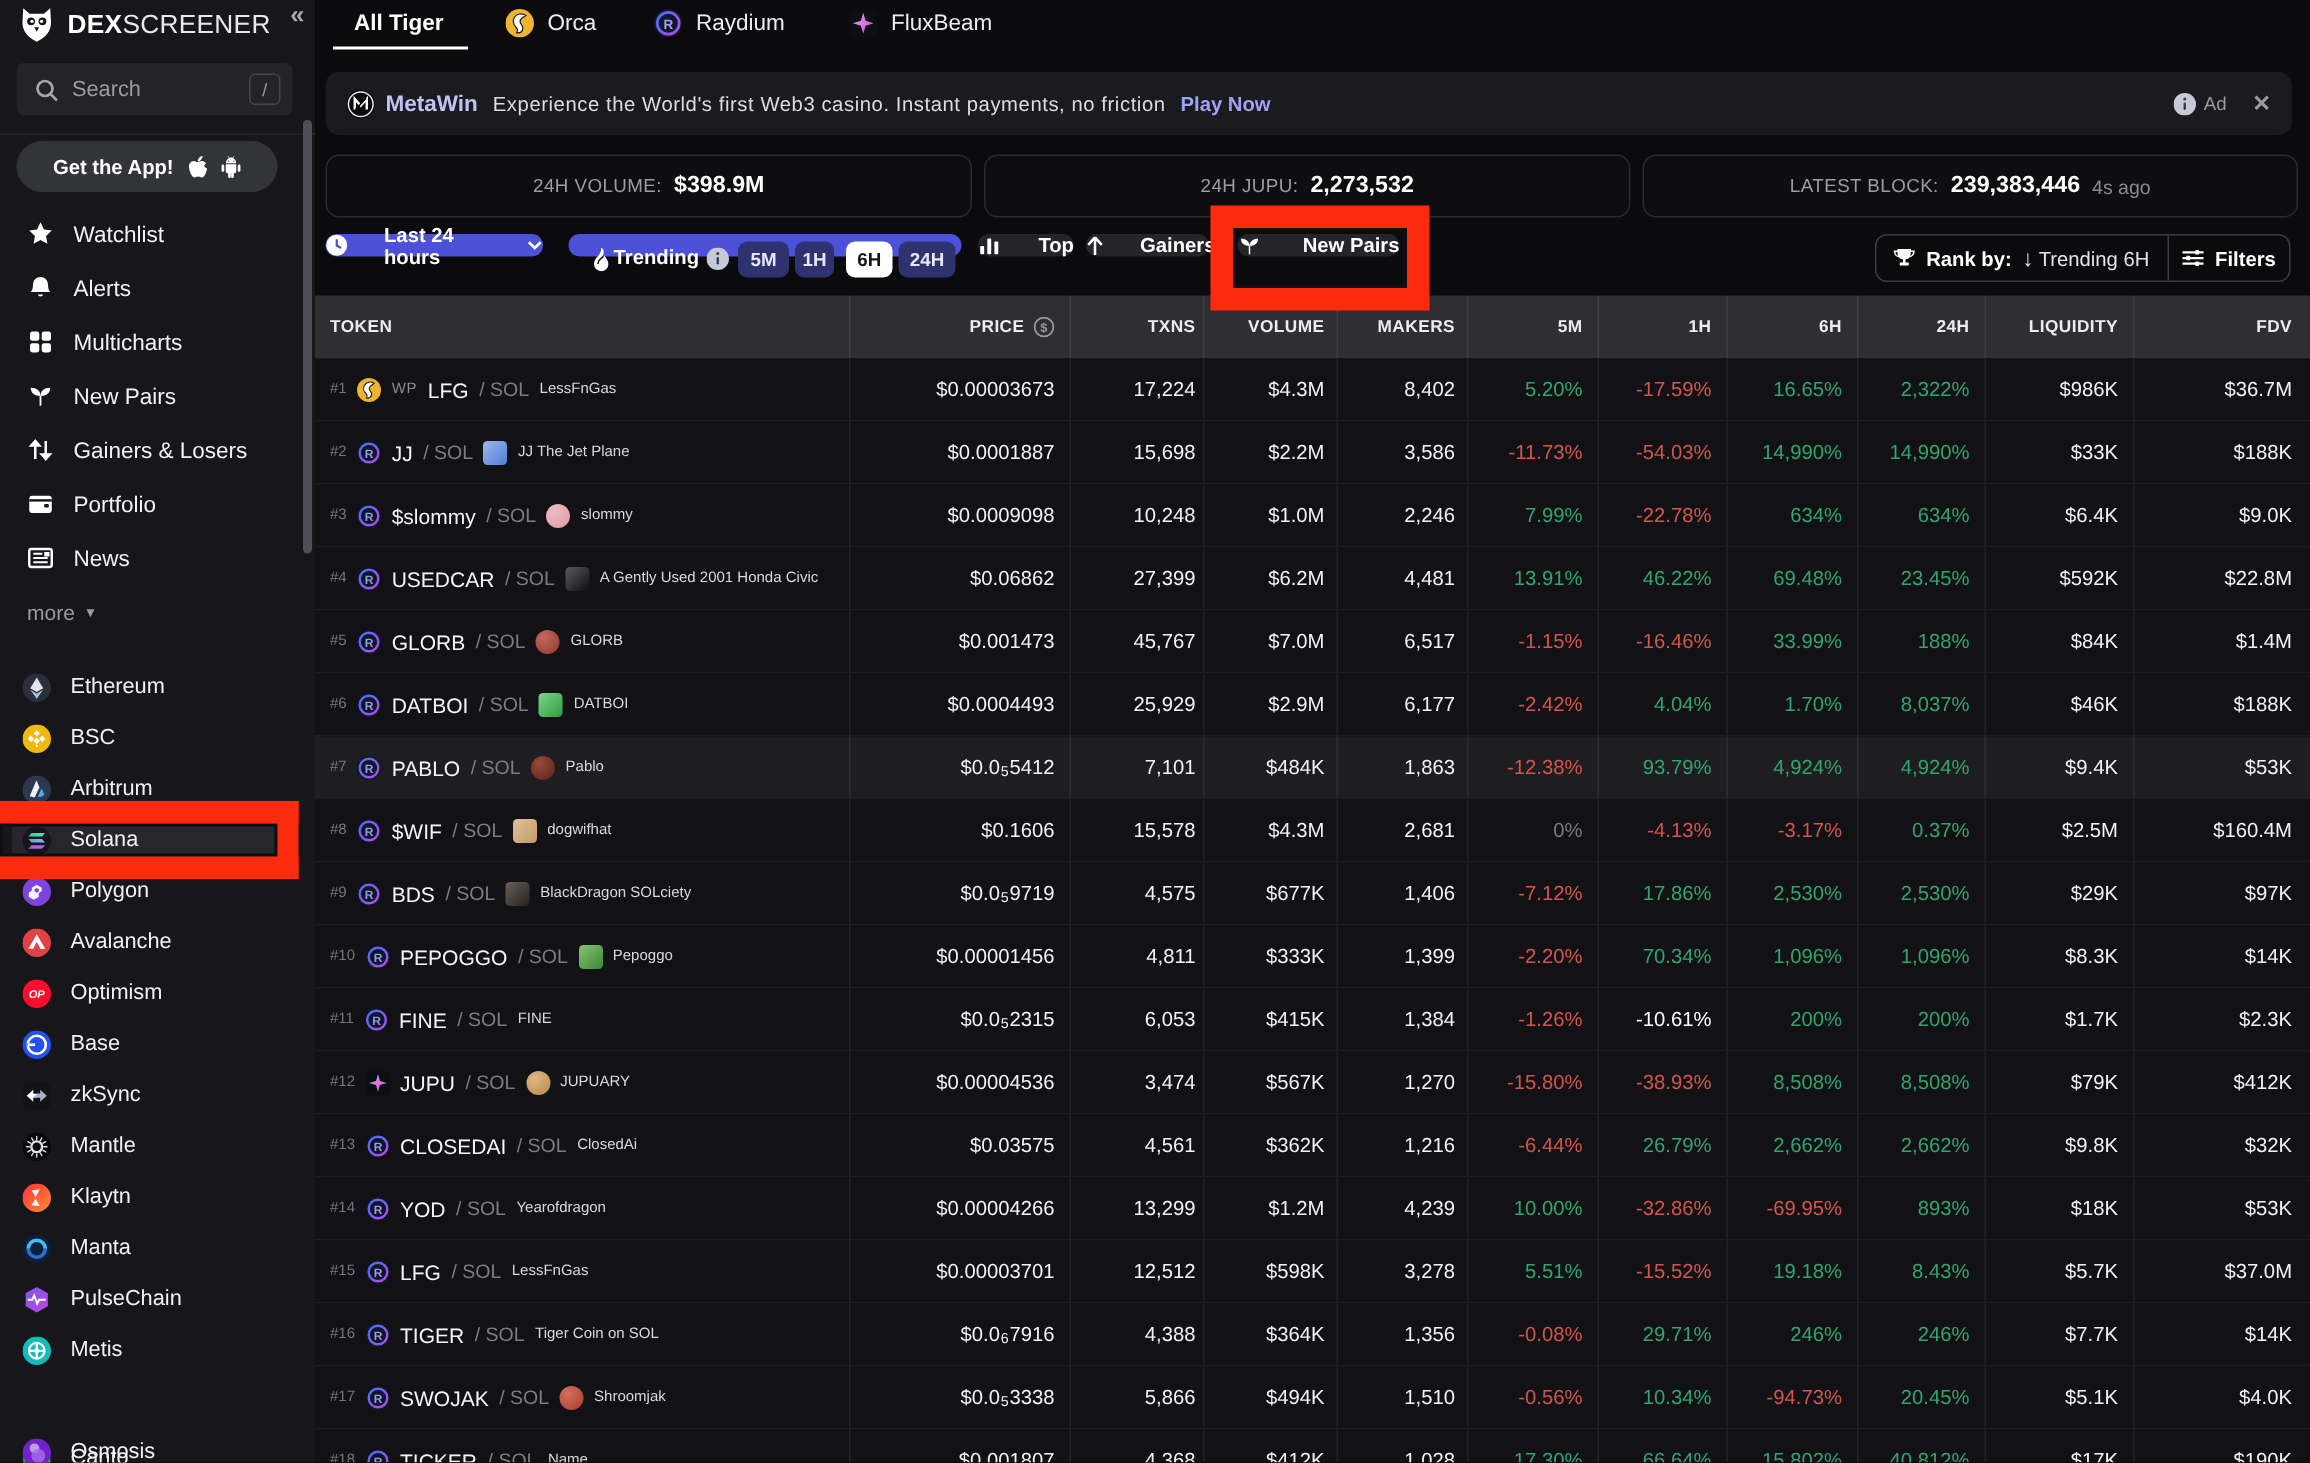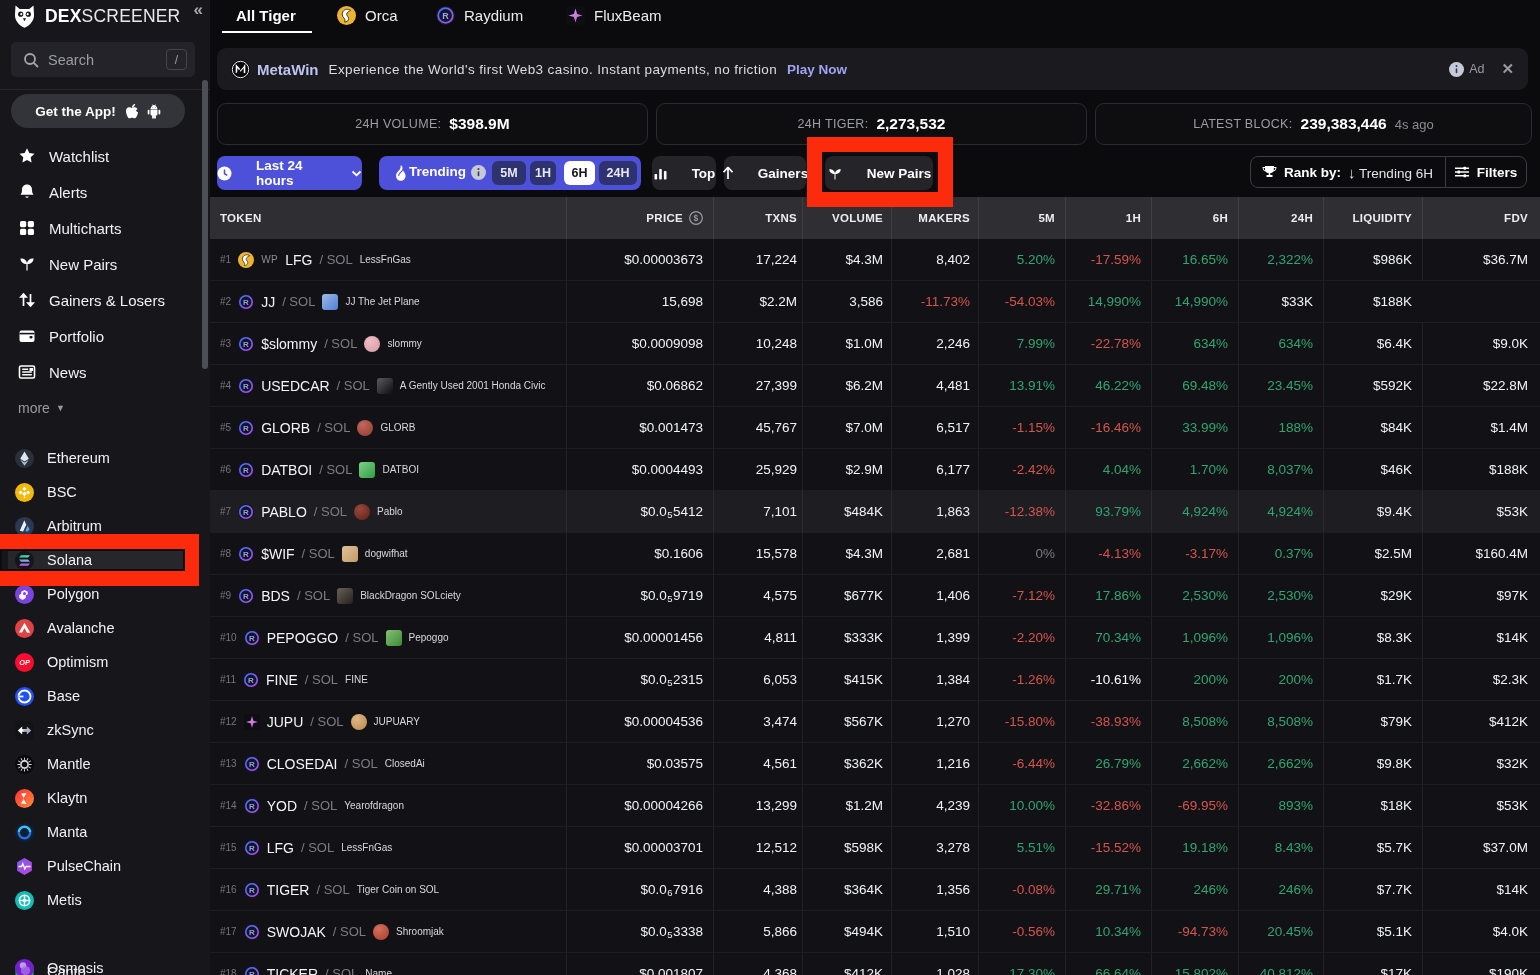--- a/index.html
+++ b/index.html
@@ -36,21 +36,21 @@
 #ad .pn{font-weight:700;font-size:13.5px;color:#9fa3f2;margin-left:10px}
 #ad .sp{flex:1}
 #ad .adl{display:flex;align-items:center;gap:5px;color:#9a9aa3;font-size:12.5px}
 #ad .x{color:#9a9aa3;font-size:15px;font-weight:700;margin-left:17px}
 
 .stat{position:absolute;top:103px;height:42px;background:#0e0e11;border:1px solid #2a2a2f;border-radius:9px;display:flex;align-items:center;justify-content:center;gap:8px}
 .stat .l{color:#9c9ca4;font-size:12.5px;letter-spacing:.3px}
 .stat .v{color:#fff;font-size:15.5px;font-weight:700}
 .stat .ago{color:#8a8a93;font-size:13px}
 
-.btn{position:absolute;top:156px;height:34px;border-radius:8px;display:flex;align-items:center;justify-content:center;gap:24px;color:#fff;font-weight:700;font-size:13.5px}
+.btn{position:absolute;top:156px;height:15px;border-radius:8px;display:flex;align-items:center;justify-content:space-between;gap:24px;color:#fff;font-weight:700;font-size:13.5px}
 .blue{background:#4d50d8}
 .dark{background:#252529}
 .seg{position:absolute;top:4.5px;height:24px;border-radius:6px;background:#2e3370;display:flex;align-items:center;justify-content:center;font-size:12.5px;font-weight:700;color:#e8e8f5}
 .seg.on{background:#fff;color:#16161a}
 #rank{position:absolute;top:156px;left:1039.5px;width:277px;height:32px;border:1px solid #3c3c42;border-radius:8px;display:flex;align-items:center}
 #rank .s1{flex:1;display:flex;align-items:center;justify-content:center;gap:7px;color:#fff;font-weight:700;font-size:13.5px;height:100%;border-right:1px solid #3c3c42}
 #rank .s2{width:80px;display:flex;align-items:center;justify-content:center;gap:7px;color:#fff;font-weight:700;font-size:13.5px}
 #rank .thin{font-weight:400;color:#e4e4e8}
 
 #thead{position:absolute;left:0;top:197px;width:1330px;height:42px;background:#2e2e33;display:flex;align-items:center;font-size:11.5px;font-weight:700;color:#ededf0;letter-spacing:.3px}
@@ -406,21 +406,21 @@
           </svg>
           <span>Ad</span>
         </span>
         <span class="x">✕</span>
       </div>
   <div class="stat" style="left:7px;width:431px">
         <span class="l">24H VOLUME:</span>
         <span class="v">$398.9M</span>
       </div>
   <div class="stat" style="left:446px;width:431px">
-        <span class="l">24H TIGER:</span>
+        <span class="l">24H JUPU:</span>
         <span class="v">2,273,532</span>
       </div>
   <div class="stat" style="left:885px;width:437px">
         <span class="l">LATEST BLOCK:</span>
         <span class="v">239,383,446</span>
         <span class="ago">4s ago</span>
       </div>
 
   <div class="btn blue" style="left:7px;width:145px">
         <svg width="15" height="15" viewBox="0 0 15 15" style="">
@@ -553,20 +553,21 @@
             <svg width="16" height="16" viewBox="0 0 16 16" style="">
               <circle cx="8" cy="8" r="8" fill="#131428"></circle>
               <circle cx="8" cy="8" r="6.2" fill="none" stroke="url(#rg)" stroke-width="1.6"></circle>
               <text x="8" y="11" font-family="Liberation Sans" font-size="8" font-weight="bold" fill="#8f9fe8" text-anchor="middle">R</text>
             </svg>
             <span class="sym">JJ</span>
             <span class="sol">/&nbsp;SOL</span>
             <span class="timg" style="border-radius:3px;background:linear-gradient(135deg,#9db9e8,#4f7fd4)"></span>
             <span class="tname">JJ The Jet Plane</span>
           </div>
+<div class="td">$0.0001887</div>
 <div class="td">15,698</div>
 <div class="td">$2.2M</div>
 <div class="td">3,586</div>
 <div class="td">
             <span style="color:#d4554c">-11.73%</span>
           </div>
 <div class="td">
             <span style="color:#d4554c">-54.03%</span>
           </div>
 <div class="td">

